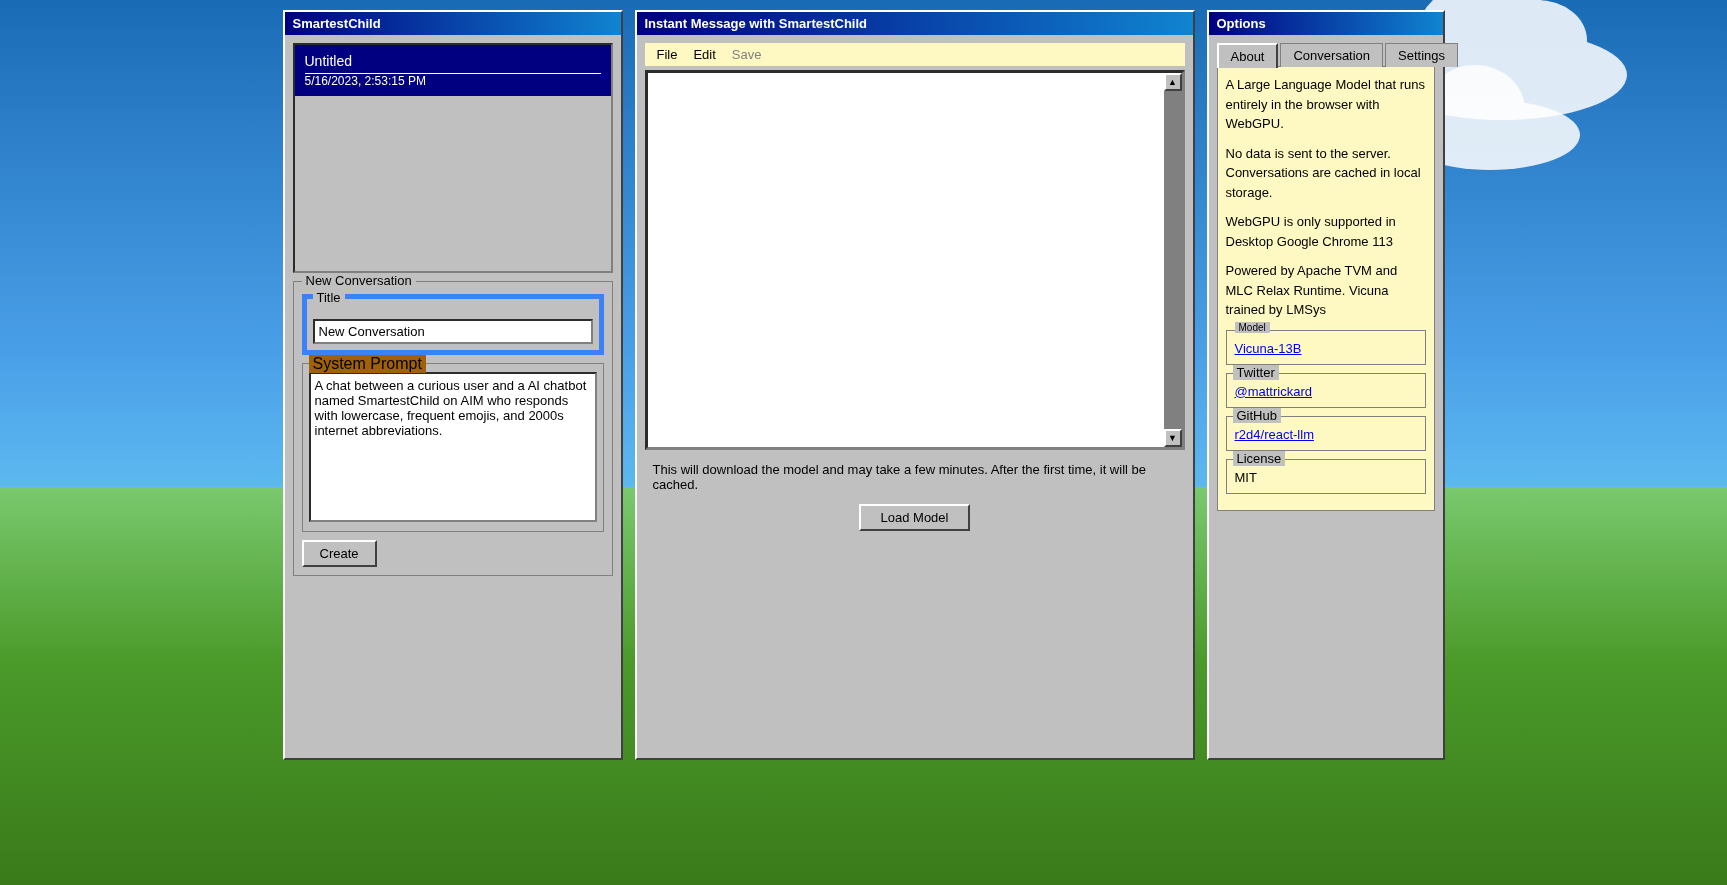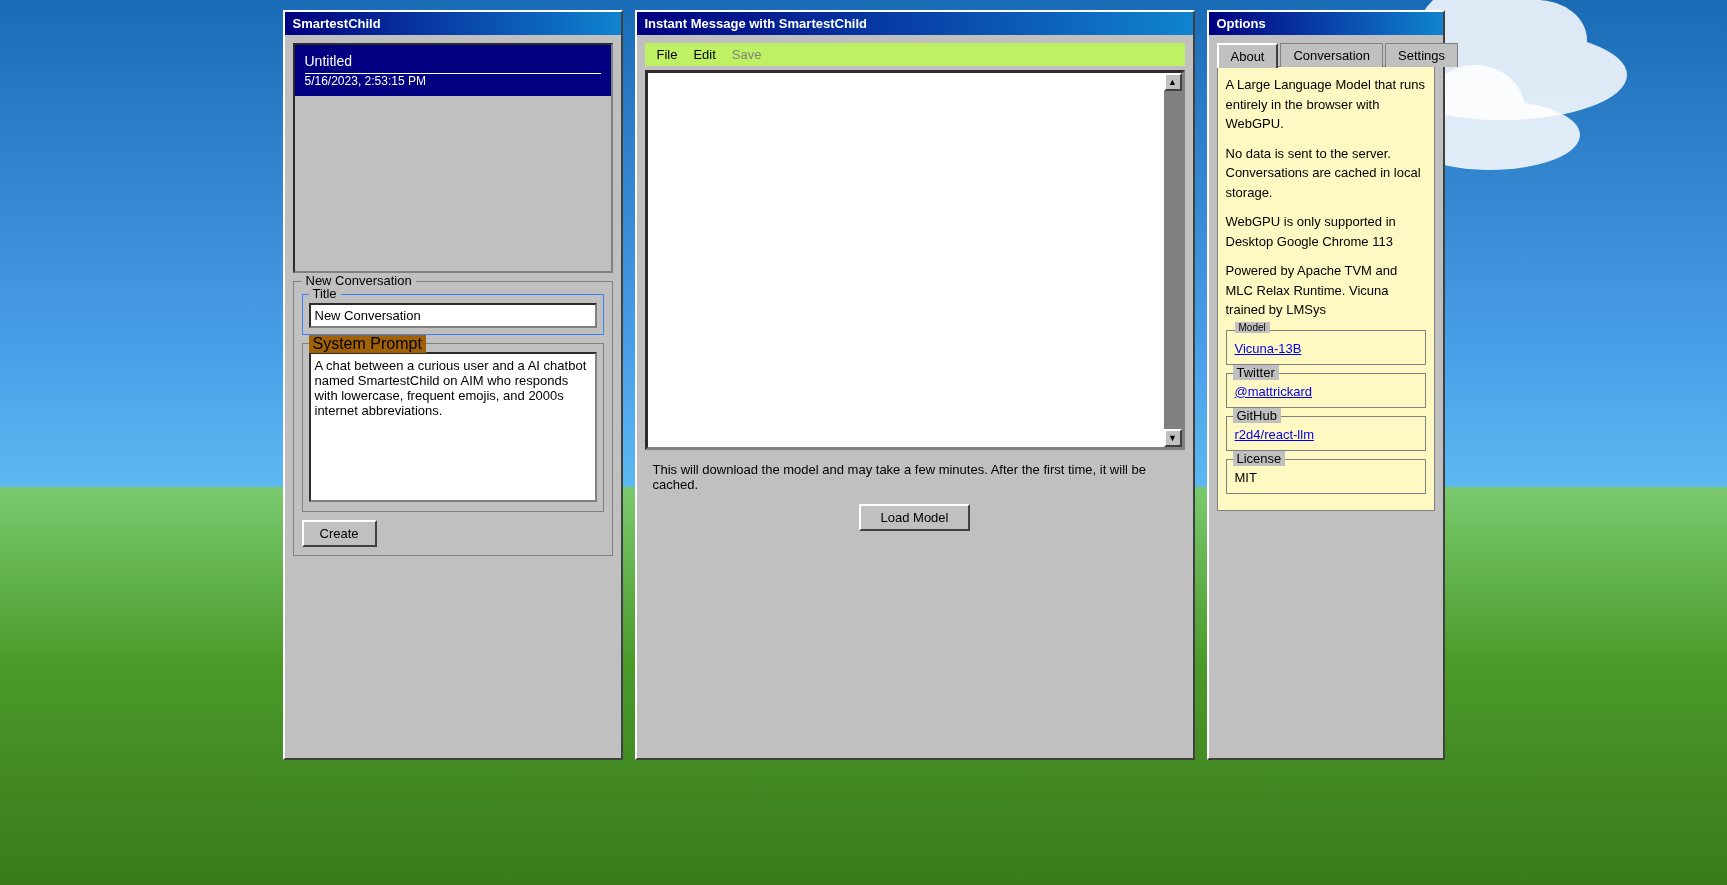--- a/index.html
+++ b/index.html
@@ -153,21 +153,21 @@
     
     .panel-middle {
       width: 560px;
       min-height: 750px;
     }
 
     .menubar {
       display: flex;
       gap: 0;
       padding: 2px 4px;
-      background: #bef264;
+      background: #fef9c3;
     }
 
     .menu-item {
       padding: 2px 8px;
       font-size: 13px;
       cursor: pointer;
     }
 
     .menu-item.disabled {
       color: #808080;
@@ -311,21 +311,21 @@
           <div class="title">Untitled</div>
           <div class="underline"></div>
           <div class="date">5/16/2023, 2:53:15 PM</div>
         </div>
       </div>
 
       <div style="position:relative; border:1px solid #808080; padding:12px 8px 8px 8px; margin-bottom:8px;">
         <span style="position:absolute;top:-9px;left:8px;background:#c0c0c0;padding:0 4px;font-size:13px;">New Conversation</span>
 
         
-        <div style="position:relative; border:1px solid #3b82f6; padding:8px 6px 6px 6px; margin-bottom:8px;">
+        <div style="position:relative; border:5px solid #3b82f6; padding:20px 6px 6px 6px; margin-bottom:8px;">
           <span style="position:absolute;top:-9px;left:6px;background:#c0c0c0;padding:0 4px;font-size:13px;">Title</span>
           <input type="text" style="width: 100%; padding: 3px 4px; border: 2px inset rgb(128, 128, 128); background: white; font-family: Tahoma, Arial, sans-serif; font-size: 13px;" value="New Conversation">
         </div>
 
         
         <div style="position:relative; border:1px solid #808080; padding:8px 6px 6px 6px; margin-bottom:8px;">
           <span style="position:absolute;top:-9px;left:6px;background:#a16207;padding:0 4px;font-size:16px;">System Prompt</span>
           <textarea style="">A chat between a curious user and a AI chatbot named SmartestChild on AIM who responds with lowercase, frequent emojis, and 2000s internet abbreviations.</textarea>
         </div>
 

